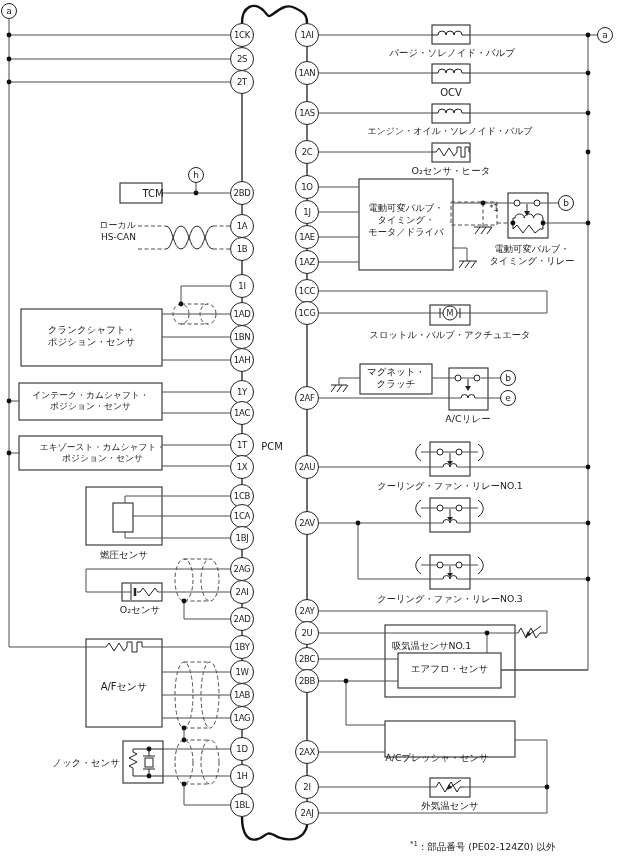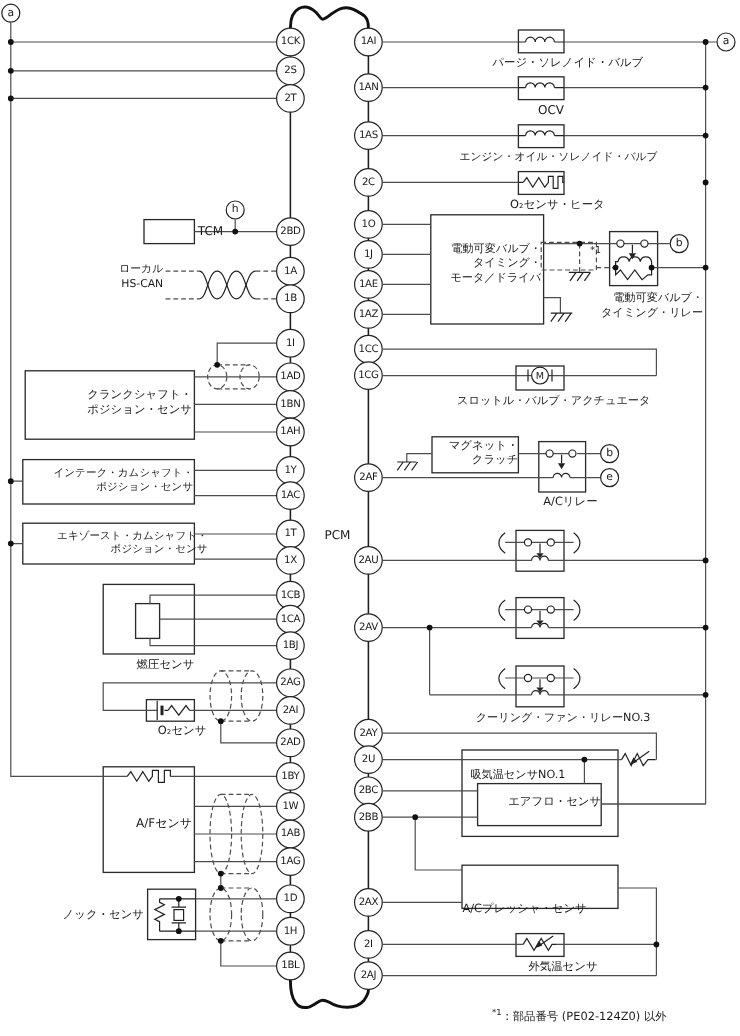--- a/index.html
+++ b/index.html
@@ -15,21 +15,21 @@
   svg .cc{fill:#fff;stroke:#222;stroke-width:1;}
   svg .sym{stroke:#222;fill:none;stroke-width:1;}
   svg .squig{stroke:#111;fill:none;stroke-width:2.4;stroke-linecap:round;}
   .pin{position:absolute;width:22px;height:22px;border:1.2px solid #222;border-radius:50%;
        background:#fff;display:flex;align-items:center;justify-content:center;
        font-size:8.5px;letter-spacing:-0.3px;z-index:3;}
   .node{position:absolute;width:14px;height:14px;border:1.1px solid #222;border-radius:50%;
         background:#fff;display:flex;align-items:center;justify-content:center;
         font-size:9px;z-index:3;}
   .lbl{position:absolute;white-space:pre-line;font-size:9.5px;line-height:1.3;
-       z-index:2;text-align:right;}
+       z-index:2;text-align:center;}
   .l-left{text-align:left;} .l-right{text-align:right;}
   .foot{position:absolute;z-index:2;font-size:9.5px;text-align:left;}
   .foot sup{font-size:7px;}
 </style>
 </head>
 <body>
 
 <div class="stage">
 
 <svg class="wires" width="617" height="863" viewBox="0 0 617 863">
@@ -341,20 +341,21 @@
 <div class="lbl" style="left:361px;top:202px;width:90px;font-size:9.3px">電動可変バルブ・
 タイミング・
 モータ／ドライバ</div>
 <div class="lbl" style="left:487px;top:204px;width:14px;font-size:8px">*1</div>
 <div class="lbl" style="left:478px;top:243px;width:108px;font-size:9.3px">電動可変バルブ・
 タイミング・リレー</div>
 <div class="lbl" style="left:358px;top:329px;width:184px;font-size:9.3px">スロットル・バルブ・アクチュエータ</div>
 <div class="lbl" style="left:360px;top:366px;width:72px">マグネット・
 クラッチ</div>
 <div class="lbl" style="left:438px;top:413px;width:60px">A/Cリレー</div>
+<div class="lbl" style="left:358px;top:480px;width:184px;font-size:9.3px">クーリング・ファン・リレーNO.1</div>
 <div class="lbl" style="left:358px;top:593px;width:184px;font-size:9.3px">クーリング・ファン・リレーNO.3</div>
 <div class="lbl l-left" style="left:392px;top:640px;width:110px;font-size:9.3px">吸気温センサNO.1</div>
 <div class="lbl" style="left:398px;top:663px;width:103px">エアフロ・センサ</div>
 <div class="lbl" style="left:385px;top:752px;width:104px">A/Cプレッシャ・センサ</div>
 <div class="lbl" style="left:402px;top:800px;width:96px">外気温センサ</div>
 
 <div class="foot" style="left:410px;top:840px;width:195px"><sup>*1</sup><span> : 部品番号 (PE02-124Z0) 以外</span></div>
 
 </div>
 

